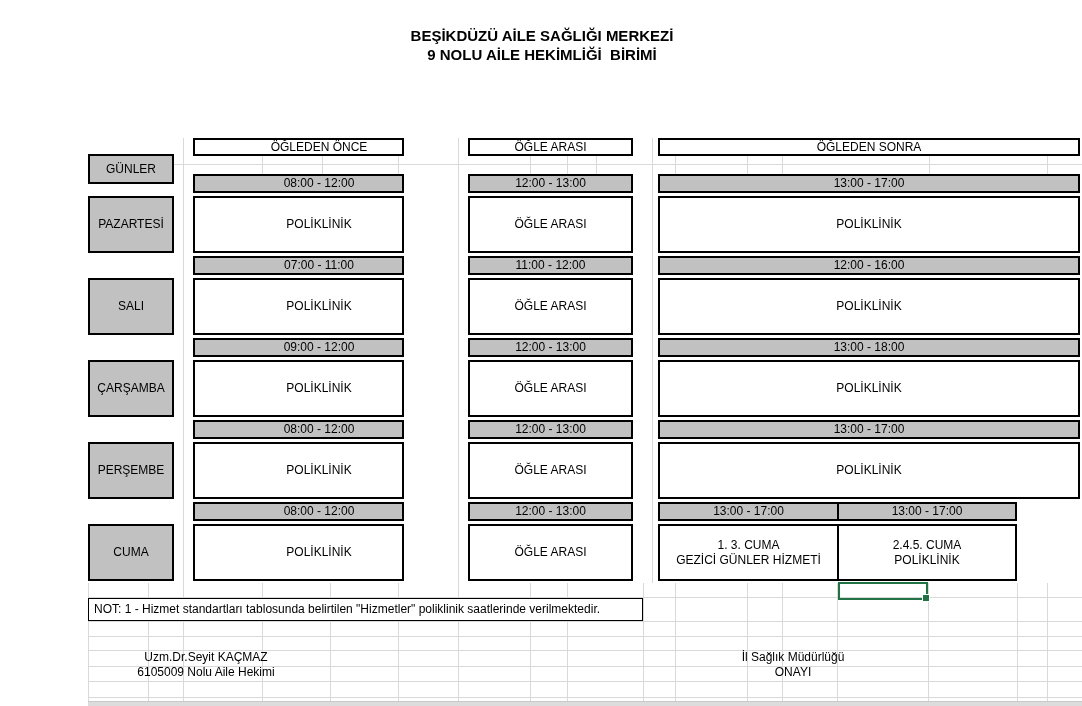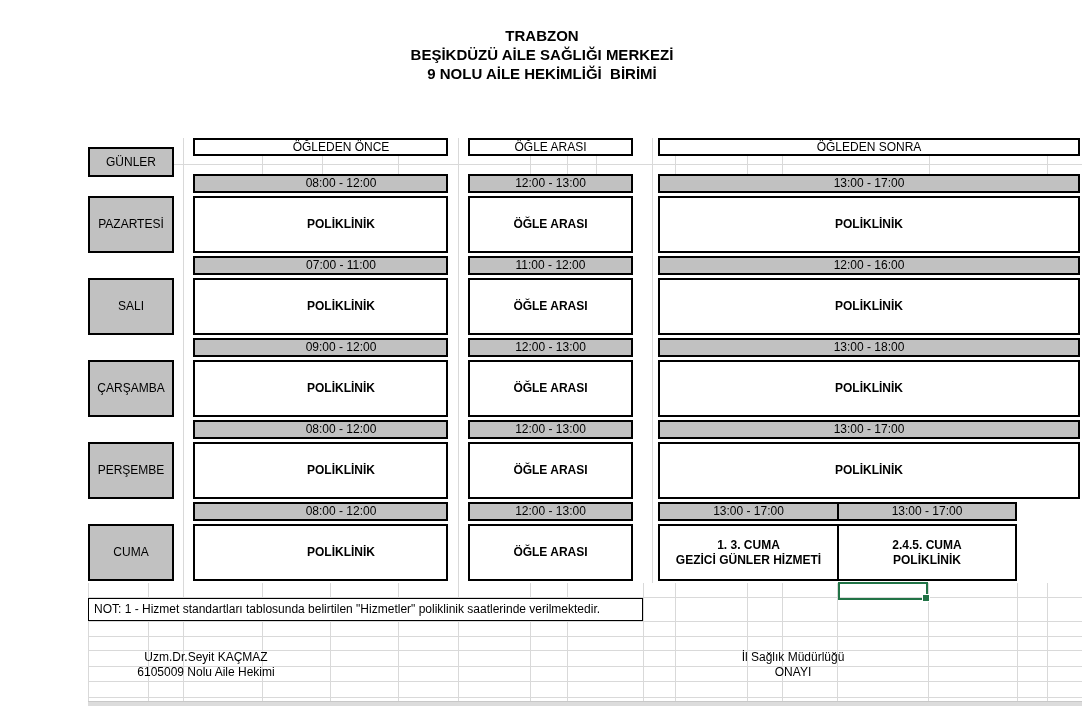--- a/index.html
+++ b/index.html
@@ -8,36 +8,36 @@
 
   
   .title-block{position:absolute;left:192px;top:26px;width:700px;text-align:center;z-index:2;}
   .title-line{font-size:15px;font-weight:bold;line-height:19px;white-space:pre;}
 
   
   .cell{position:absolute;box-sizing:border-box;border:2px solid #000;
         display:flex;align-items:center;justify-content:center;text-align:center;
         font-size:12px;line-height:15px;z-index:2;}
   .gray{background:#c1c1c1;}
-  .white{background:#ffffff;font-weight:bold;}
+  .white{background:#ffffff;}
 
   
   .col-day{left:88px;width:86px;}
-  .col-am{left:193px;width:255px;padding-left:41px;}
+  .col-am{left:193px;width:211px;padding-left:41px;}
   .col-lunch{left:468px;width:165px;}
   .col-pm{left:658px;width:422px;}
   .col-pm-left{left:658px;width:181px;}
   .col-pm-right{left:837px;width:180px;}
 
   .time-row{height:19px;}
   .content-row{height:57px;}
   .day-label{height:57px;}
 
   
-  .corner{top:147px;height:30px;}
+  .corner{top:154px;height:30px;}
   .colhead{top:138px;height:18px;background:#fff;}
 
   
   .note-box{left:88px;top:598px;width:555px;height:23px;justify-content:flex-start;
             padding-left:5px;border-width:1px;background:#fff;}
 
   
   .sig{position:absolute;width:240px;text-align:center;font-size:12px;line-height:15px;z-index:2;}
   .sig-left{left:86px;top:650px;}
   .sig-right{left:673px;top:650px;}
@@ -50,21 +50,20 @@
 
   
   .gl{position:absolute;background:#d9d9d9;z-index:1;}
   .bottom-band{position:absolute;left:88px;top:701px;width:994px;height:5px;
                background:#dcdcdc;border-top:1px solid #c8c8c8;z-index:1;}
 </style>
 </head>
 <body>
 
 <div class="title-block">
-  <div class="title-line">TRABZON</div>
   <div class="title-line">BEŞİKDÜZÜ AİLE SAĞLIĞI MERKEZİ</div>
   <div class="title-line">9 NOLU AİLE HEKİMLİĞİ  BİRİMİ</div>
 </div>
 
 <div class="cell gray col-day corner">GÜNLER</div>
 <div class="cell col-am colhead">ÖĞLEDEN ÖNCE</div>
 <div class="cell col-lunch colhead">ÖĞLE ARASI</div>
 <div class="cell col-pm colhead">ÖĞLEDEN SONRA</div>
 
 <div class="cell gray col-day day-label" style="top:196px">PAZARTESİ</div>

